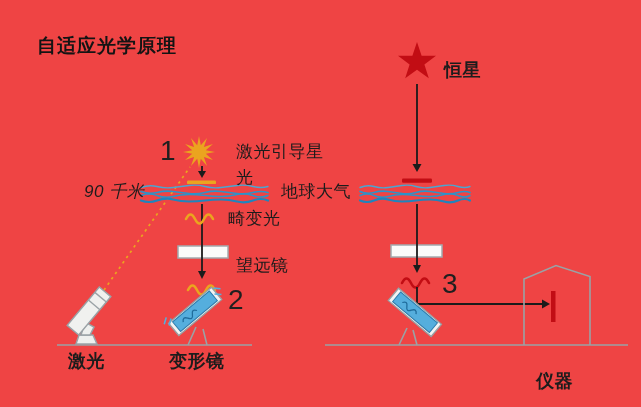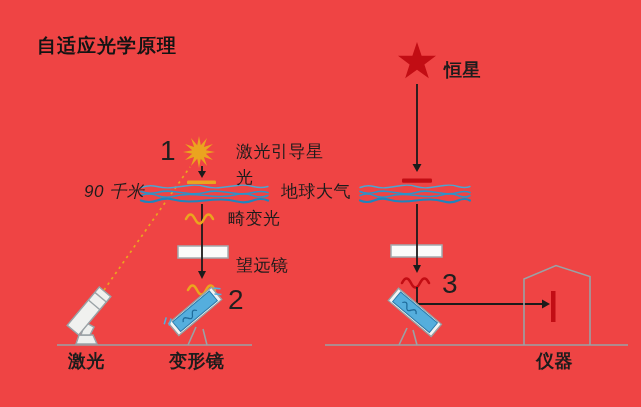--- a/index.html
+++ b/index.html
@@ -135,14 +135,14 @@
   <div class="lb" style="left:84px;top:182px;font-style:italic;">90 千米</div>
   <div class="lb" style="left:281px;top:182px;">地球大气</div>
   <div class="lb" style="left:228px;top:209px;">畸变光</div>
   <div class="lb" style="left:236px;top:256px;">望远镜</div>
   <div class="num" style="left:228px;top:284px;">2</div>
   <div class="lb big" style="left:68px;top:351px;">激光</div>
   <div class="lb big" style="left:169px;top:351px;">变形镜</div>
 
   <div class="lb big" style="left:444px;top:60px;">恒星</div>
   <div class="num" style="left:442px;top:268px;">3</div>
-  <div class="lb big" style="left:536px;top:351px;">仪器</div>
+  <div class="lb big" style="left:536px;top:371px;">仪器</div>
 </div>
 
 </body></html>

